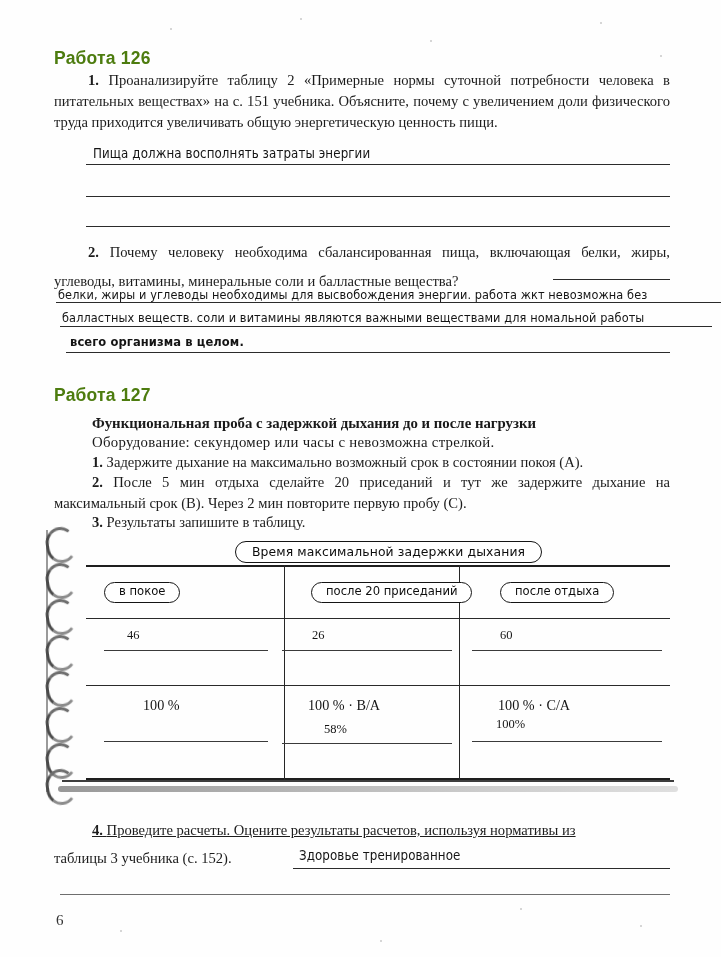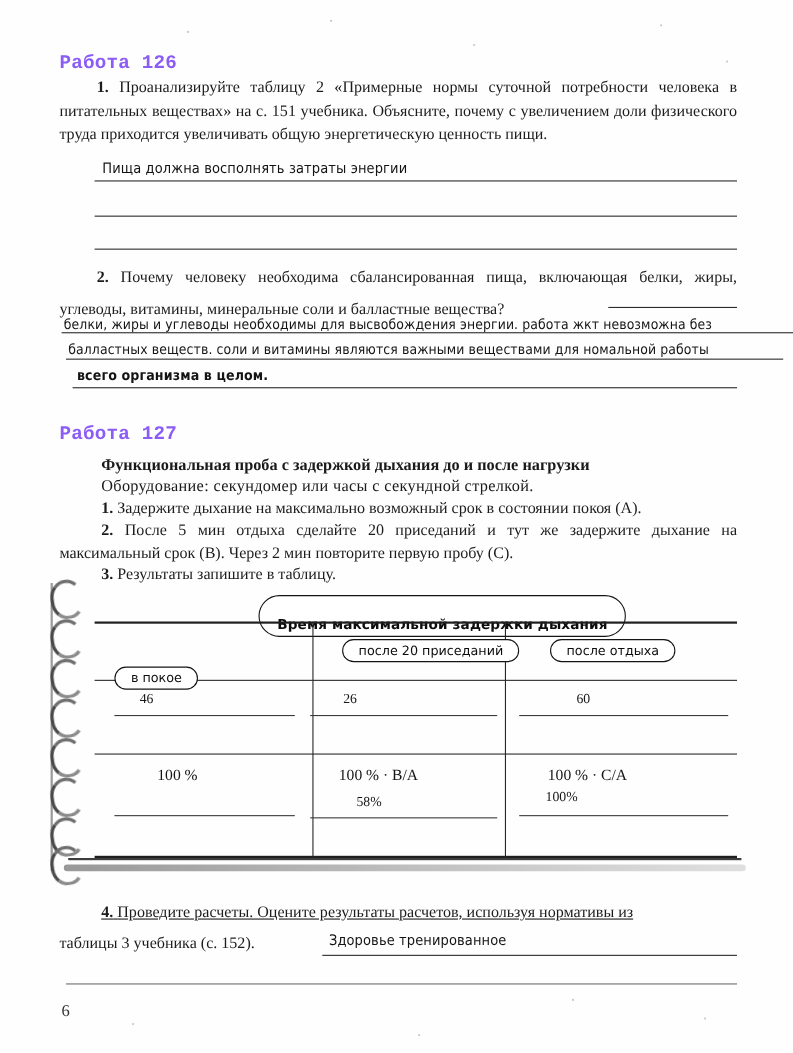--- a/index.html
+++ b/index.html
@@ -15,25 +15,25 @@
   #page {
     position: relative;
     width: 721px;
     height: 957px;
     background: #fefefe;
     overflow: hidden;
     box-sizing: border-box;
   }
 
   .work-title {
-    font-family: Liberation Mono, monospace;
+    font-family: Liberation Sans, sans-serif;
     font-weight: bold;
     font-size: 17.5px;
     letter-spacing: .2px;
-    color: #8b5cf6;
+    color: #4d7c0f;
   }
 
   .para {
     font-family: "Liberation Serif", serif;
     font-size: 14.6px;
     line-height: 21px;
     color: #1c1c1c;
     text-align: justify;
     text-justify: inter-word;
   }
@@ -103,23 +103,23 @@
     border-radius: 999px;
     padding: 2.5px 14px 3.5px 14px;
     font-family: "DejaVu Sans", sans-serif;
     font-size: 11.6px;
     line-height: 13px;
     color: #0d0d0d;
     white-space: nowrap;
     background: #fff;
   }
   .pill.title-pill {
-    font-weight: bold;
+    font-weight: normal;
     font-size: 12.4px;
-    padding: 19px 16px 4px 16px;
+    padding: 3px 16px 4px 16px;
     letter-spacing: .1px;
   }
 
   .cellnum {
     position: absolute;
     font-family: Liberation Serif, serif;
     font-size: 12.5px;
     color: #151515;
   }
   .cellformula {
@@ -210,21 +210,21 @@
 
   <div class="answer absblock" style="left:70px; top:334px; font-size:12.8px; font-weight:bold;">всего организма в целом.</div>
   <div class="rule" style="left:66px; top:352px; width:604px;"></div>
 
   <div class="work-title absblock" style="left:54px; top:385px;">Работа 127</div>
 
   <div class="lead-bold absblock" style="left:92px; top:413px; width:580px;">Функциональная проба с задержкой дыхания до и после нагрузки</div>
 
   <div class="lead-plain absblock" style="left:92px; top:432px; width:580px;">
     <span>Оборудование:</span>
-    <span>секундомер или часы с секундной стрелкой.</span>
+    <span>секундомер или часы с невозможна стрелкой.</span>
   </div>
 
   <div class="para absblock" style="left:54px; top:452px; width:616px; text-indent:38px;">
     <span class="num">1.</span>
     <span>Задержите дыхание на максимально возможный срок в состоянии покоя (A).</span>
   </div>
 
   <div class="para absblock" style="left:54px; top:472px; width:616px; text-indent:38px;">
     <span class="num">2.</span>
     <span>После 5 мин отдыха сделайте 20 приседаний и тут же задержите дыхание на максимальный срок (B). Через 2 мин повторите первую пробу (C).</span>
@@ -254,37 +254,37 @@
   <div id="tablewrap">
 
     <div class="tbl-outer-top" style="top:0px;"></div>
     <div class="tbl-inner-h" style="top:53px;"></div>
     <div class="tbl-inner-h" style="top:120px;"></div>
     <div class="tbl-outer-bottom" style="top:213px;"></div>
 
     <div class="tbl-v" style="left:198px;"></div>
     <div class="tbl-v" style="left:373px;"></div>
 
-    <div class="absblock" style="left:18px; top:16px;margin-top:25px;">
+    <div class="absblock" style="left:18px; top:16px;">
       <span class="pill">в покое</span>
     </div>
     <div class="absblock" style="left:225px; top:16px;">
       <span class="pill">после 20 приседаний</span>
     </div>
     <div class="absblock" style="left:414px; top:16px;">
       <span class="pill">после отдыха</span>
     </div>
 
     <div class="cellnum" style="left:41px; top:63px;">46</div>
     <div class="cell-rule" style="left:18px; top:85px; width:164px;"></div>
 
     <div class="cellnum" style="left:226px; top:63px;">26</div>
     <div class="cell-rule" style="left:196px; top:85px; width:170px;"></div>
 
-    <div class="cellnum" style="left:414px; top:63px;margin-left:24px;">60</div>
+    <div class="cellnum" style="left:414px; top:63px;">60</div>
     <div class="cell-rule" style="left:386px; top:85px; width:190px;"></div>
 
     <div class="cellformula" style="left:57px; top:132px;">
       <span>100 %</span>
     </div>
     <div class="cellnum" style="left:57px; top:155px;"></div>
     <div class="cell-rule" style="left:18px; top:176px; width:164px;"></div>
 
     <div class="cellformula" style="left:222px; top:132px;">
       <span>100 % · B/A</span>

